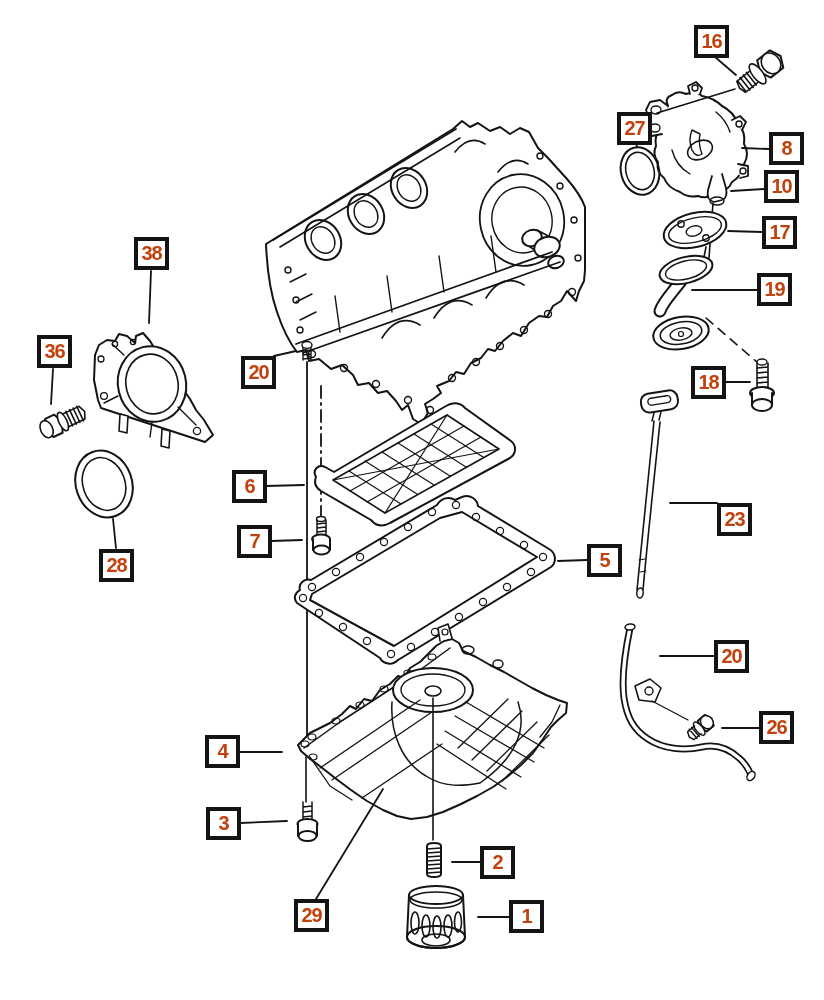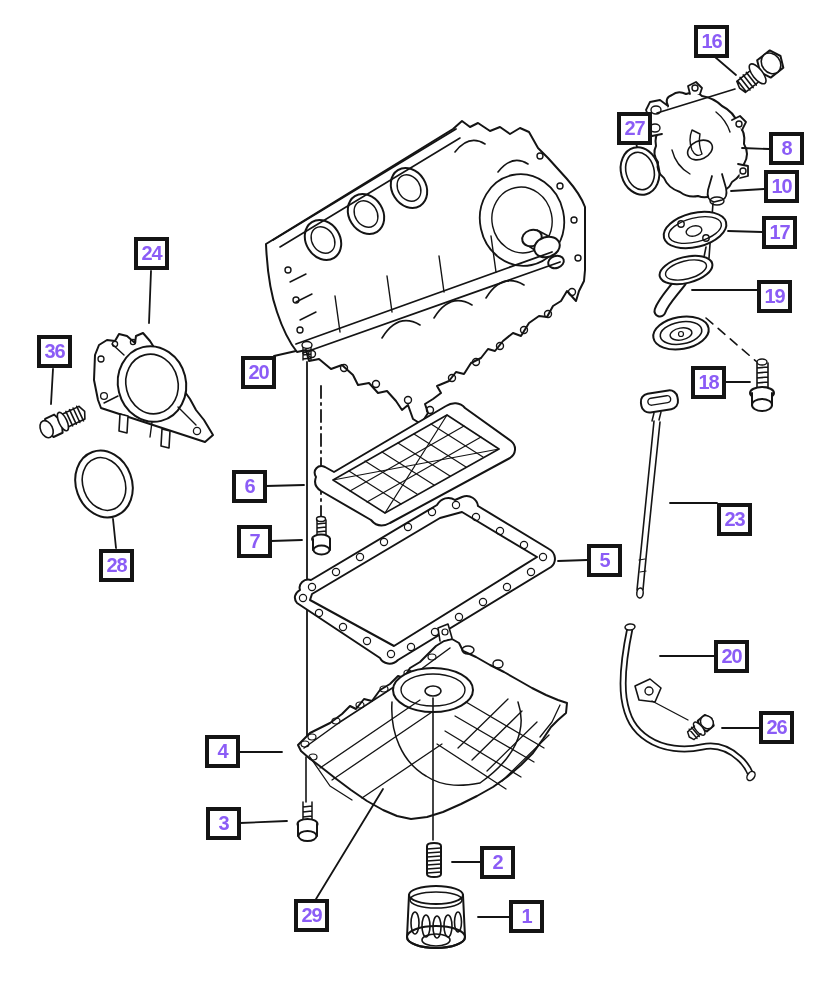--- a/index.html
+++ b/index.html
@@ -1,20 +1,20 @@
 <!DOCTYPE html>
 <html><head>
 <meta charset="utf-8">
 <style>
   html,body{margin:0;padding:0;background:#fff;}
   .stage{position:relative;width:824px;height:1000px;background:#fff;overflow:hidden;
          font-family:"Liberation Sans",sans-serif;}
   .stage svg{position:absolute;left:0;top:0;}
   .callout{position:absolute;box-sizing:border-box;width:35px;height:33px;
-           border:4px solid #141414;background:#fff;color:#8b5cf6;
+           border:4px solid #141414;background:#fff;color:#c2410c;
            font:700 20px/25px "Liberation Sans",sans-serif;
            text-align:center;letter-spacing:-1px;cursor:pointer;}
 </style>
 </head>
 <body>
 
 <div class="stage">
 
 <svg width="824" height="1000" viewBox="0 0 824 1000" fill="none" stroke="#141414" stroke-width="2" stroke-linecap="round" stroke-linejoin="round">
 
@@ -326,23 +326,23 @@
     <path d="M316,899 L383,789"></path>
     <path d="M509,917 L478,917"></path>
   </g>
 </svg>
 
   <div class="callout" style="left:694px;top:25px">16</div>
   <div class="callout" style="left:617px;top:112px">27</div>
   <div class="callout" style="left:769px;top:132px">8</div>
   <div class="callout" style="left:764px;top:170px">10</div>
   <div class="callout" style="left:762px;top:216px">17</div>
-  <div class="callout" style="left:757px;top:280px">19</div>
+  <div class="callout" style="left:757px;top:273px">19</div>
   <div class="callout" style="left:691px;top:366px">18</div>
-  <div class="callout" style="left:134px;top:237px">24</div>
+  <div class="callout" style="left:134px;top:237px">38</div>
   <div class="callout" style="left:37px;top:335px">36</div>
   <div class="callout" style="left:241px;top:356px">20</div>
   <div class="callout" style="left:99px;top:549px">28</div>
   <div class="callout" style="left:232px;top:470px">6</div>
   <div class="callout" style="left:237px;top:525px">7</div>
   <div class="callout" style="left:587px;top:544px">5</div>
   <div class="callout" style="left:717px;top:503px">23</div>
   <div class="callout" style="left:714px;top:640px">20</div>
   <div class="callout" style="left:759px;top:711px">26</div>
   <div class="callout" style="left:205px;top:735px">4</div>

